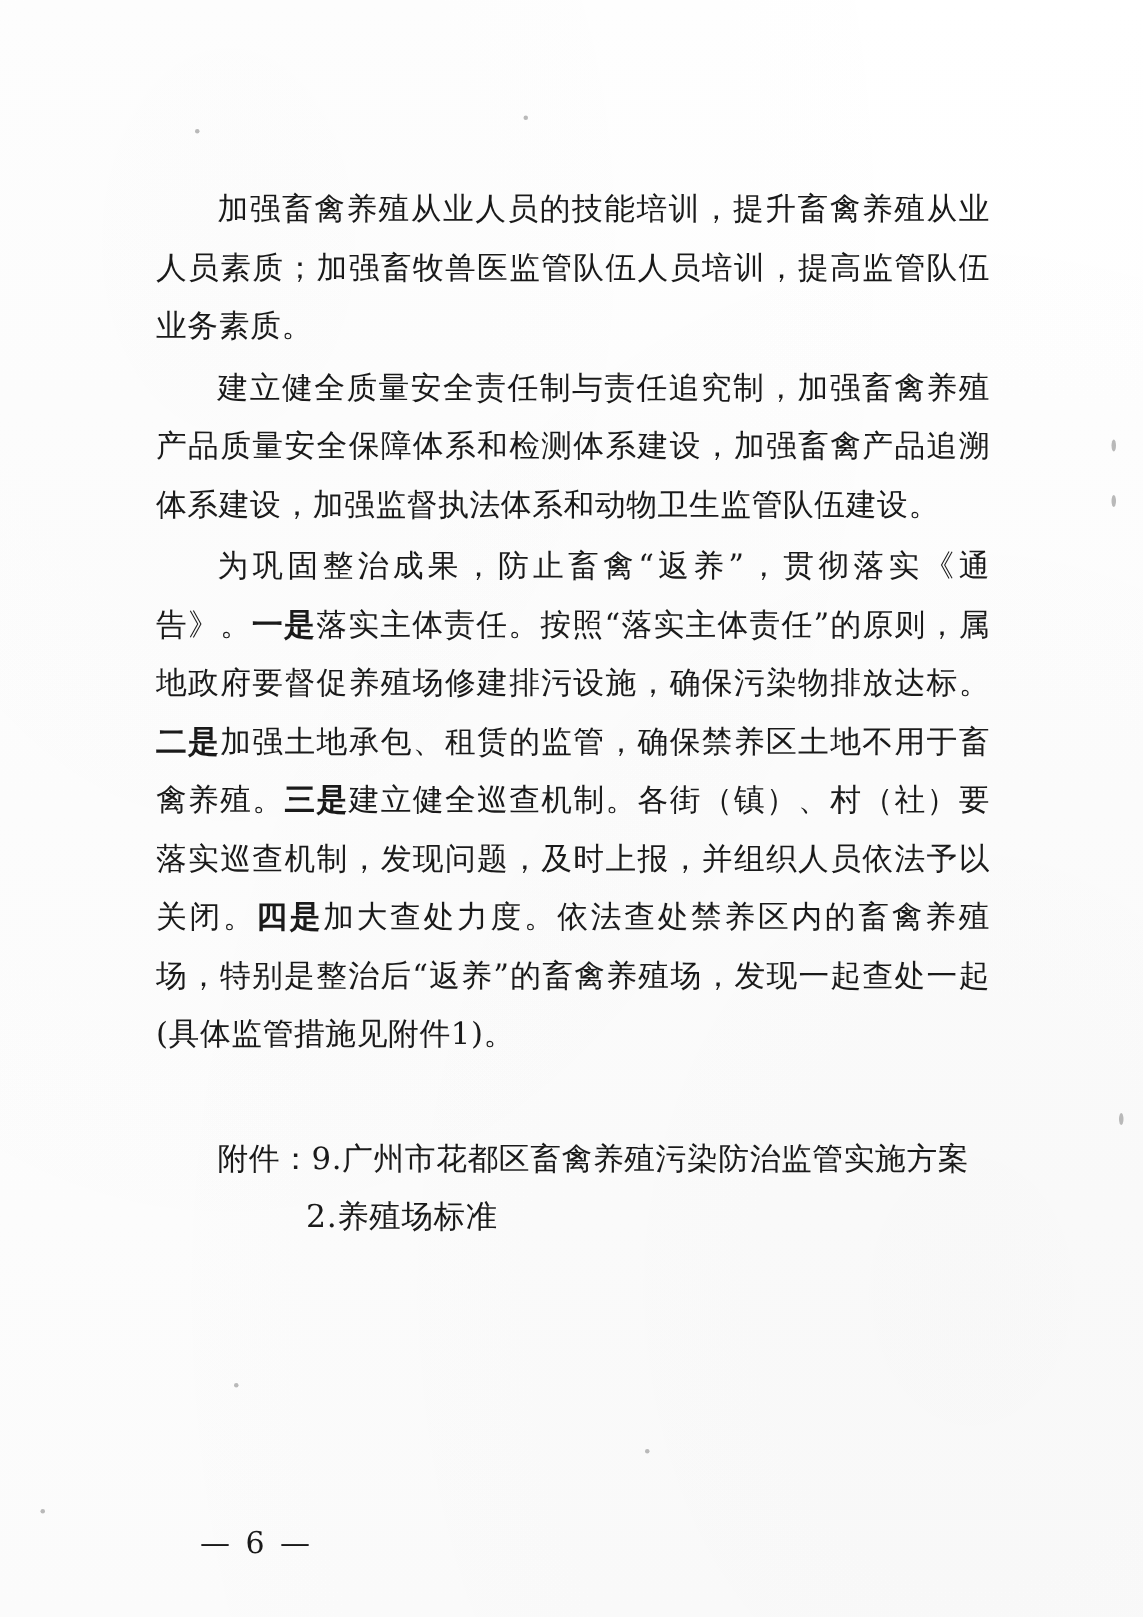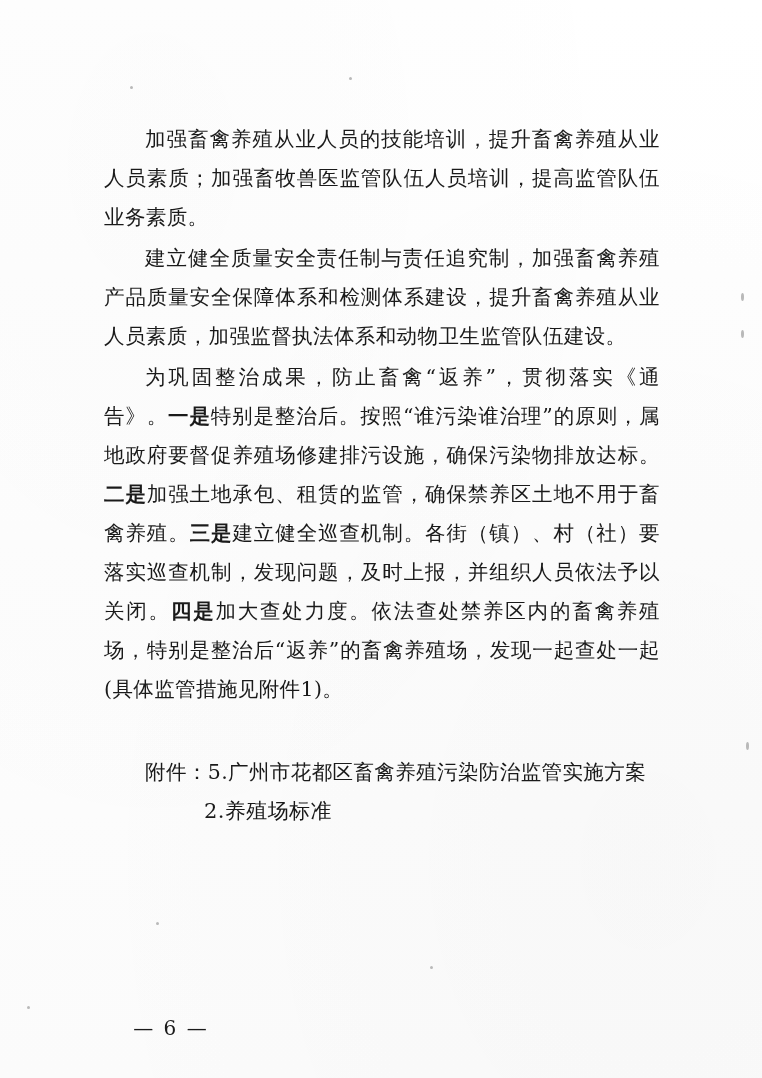--- a/index.html
+++ b/index.html
@@ -96,29 +96,29 @@
   <div class="speck" style="left:746px;top:742px;width:3px;height:8px;"></div>
   <div class="speck" style="left:156px;top:922px;width:3px;height:3px;"></div>
   <div class="speck" style="left:430px;top:966px;width:3px;height:3px;"></div>
   <div class="speck" style="left:27px;top:1006px;width:3px;height:3px;"></div>
 
   <div class="content">
 
     <p class="body">加强畜禽养殖从业人员的技能培训，提升畜禽养殖从业人员素质；加强畜牧兽医监管队伍人员培训，提高监管队伍业务素质。</p>
 
 
-    <p class="body">建立健全质量安全责任制与责任追究制，加强畜禽养殖产品质量安全保障体系和检测体系建设，提升畜禽养殖从业人员素质，加强监督执法体系和动物卫生监管队伍建设。</p>
+    <p class="body">建立健全质量安全责任制与责任追究制，加强畜禽养殖产品质量安全保障体系和检测体系建设，加强畜禽产品追溯体系建设，加强监督执法体系和动物卫生监管队伍建设。</p>
 
 
     <p class="body">
-      <span>为巩固整治成果，防止畜禽“返养”，贯彻落实《通告》。</span><span class="bold">一是</span><span>特别是整治后。按照“谁污染谁治理”的原则，属地政府要督促养殖场修建排污设施，确保污染物排放达标。</span><span class="bold">二是</span><span>加强土地承包、租赁的监管，确保禁养区土地不用于畜禽养殖。</span><span class="bold">三是</span><span>建立健全巡查机制。各街（镇）、村（社）要落实巡查机制，发现问题，及时上报，并组织人员依法予以关闭。</span><span class="bold">四是</span><span>加大查处力度。依法查处禁养区内的畜禽养殖场，特别是整治后“返养”的畜禽养殖场，发现一起查处一起(具体监管措施见附件1)。</span>
+      <span>为巩固整治成果，防止畜禽“返养”，贯彻落实《通告》。</span><span class="bold">一是</span><span>落实主体责任。按照“落实主体责任”的原则，属地政府要督促养殖场修建排污设施，确保污染物排放达标。</span><span class="bold">二是</span><span>加强土地承包、租赁的监管，确保禁养区土地不用于畜禽养殖。</span><span class="bold">三是</span><span>建立健全巡查机制。各街（镇）、村（社）要落实巡查机制，发现问题，及时上报，并组织人员依法予以关闭。</span><span class="bold">四是</span><span>加大查处力度。依法查处禁养区内的畜禽养殖场，特别是整治后“返养”的畜禽养殖场，发现一起查处一起(具体监管措施见附件1)。</span>
     </p>
 
     <div class="attach-block">
-      <p class="attach">附件：5.广州市花都区畜禽养殖污染防治监管实施方案</p>
+      <p class="attach">附件：9.广州市花都区畜禽养殖污染防治监管实施方案</p>
       <p class="attach2">2.养殖场标准</p>
     </div>
 
   </div>
 
   <div class="pagenum">
     <span class="inner">— 6 —</span>
   </div>
 </div>
 

